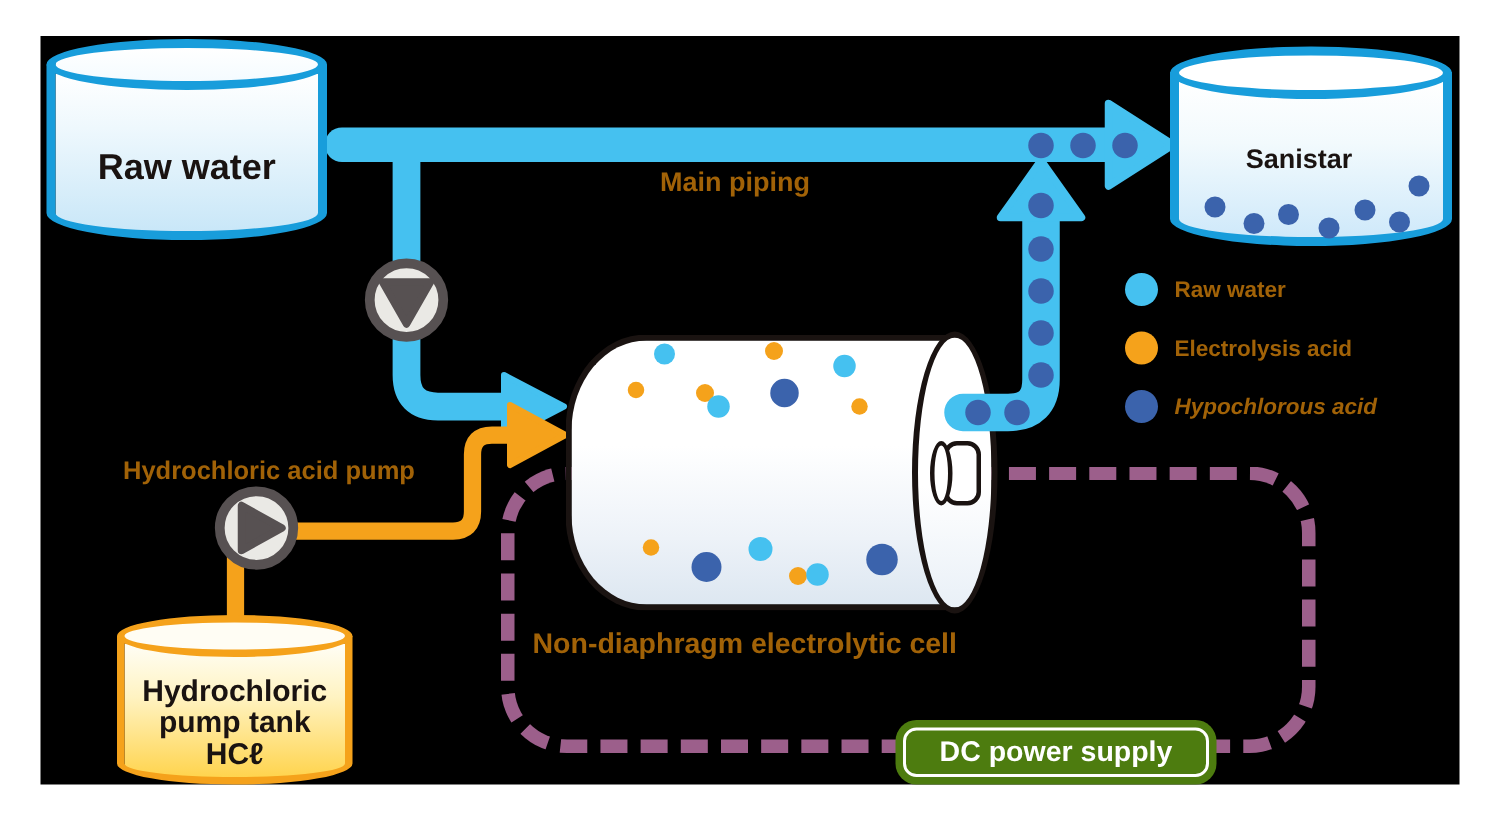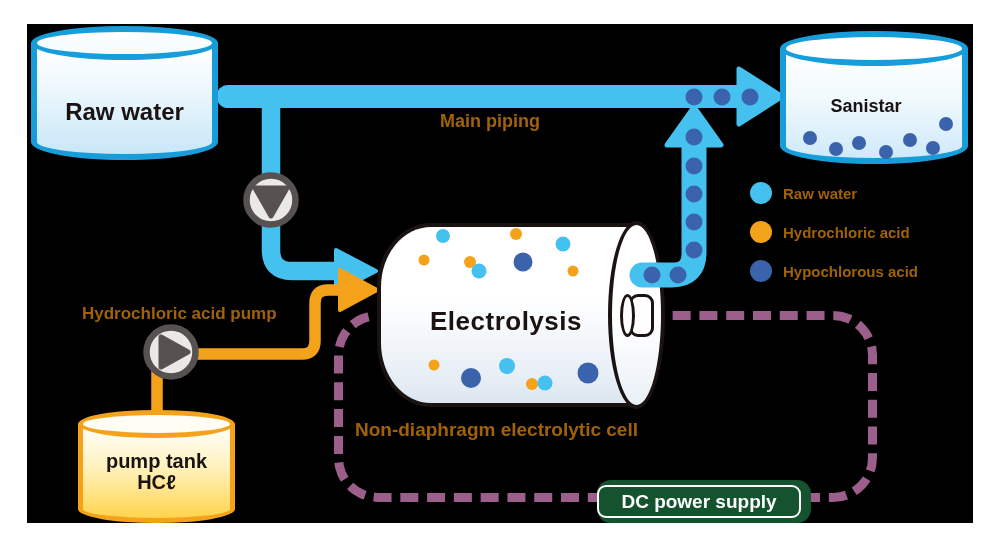--- a/index.html
+++ b/index.html
@@ -39,24 +39,24 @@
   .tank-label{color:#1a1311;font-weight:bold;text-align:center;}
   .lbl-raw{left:31px;top:98px;width:187px;font-size:24px;}
   .lbl-san{left:780px;top:96px;width:172px;font-size:18px;}
   .lbl-el{left:377px;top:306px;width:258px;font-size:26px;letter-spacing:0.5px;}
   .lbl-hcl{left:78px;top:451px;width:157px;font-size:20px;line-height:21px;}
   .lbl-main{left:400px;top:111px;width:180px;text-align:center;font-size:18px;}
   .lbl-dil{left:48px;top:191px;width:190px;text-align:right;font-size:17px;}
   .lbl-hap{left:82px;top:304px;width:220px;font-size:17px;}
   .lbl-cell{left:355px;top:419px;width:320px;font-size:19px;}
   .legend-label{font-size:15px;}
-  .lg0{left:783px;top:185px;} .lg1{left:783px;top:224px;} .lg2{left:783px;top:263px;}
+  .lg0{left:783px;top:185px;} .lg1{left:783px;top:224px;} .lg2{left:783px;top:263px;font-style:italic;}
   
-  .dc-badge{left:597px;top:480px;width:214px;height:43px;background:#14532d;border-radius:14px;
-            display:flex;align-items:center;}
+  .dc-badge{left:597px;top:480px;width:214px;height:43px;background:#4d7c0f;border-radius:14px;
+            display:flex;align-items:center;justify-content:center;}
   .dc-inner{box-sizing:border-box;width:204px;height:33px;border:2px solid #ffffff;border-radius:9px;
             display:flex;align-items:center;justify-content:center;color:#ffffff;font-weight:bold;font-size:19px;}
   svg.layer{position:absolute;left:0;top:0;pointer-events:none;}
 </style>
 </head>
 <body>
 
 <div class="stage">
 
   <div class="abs canvas"></div>
@@ -85,29 +85,29 @@
   <div class="abs rw-top"></div>
   <div class="abs tank-label lbl-raw">Raw water</div>
 
   <div class="abs tank-body sa-body"></div>
   <div class="abs sa-top"></div>
   <div class="abs tank-label lbl-san">Sanistar</div>
 
   <div class="abs tank-body hcl-body"></div>
   <div class="abs hcl-top"></div>
   <div class="abs tank-label lbl-hcl">
+    <div>Hydrochloric</div>
     <div>pump tank</div>
     <div>HCℓ</div>
   </div>
 
   <div class="abs el-body"></div>
   <div class="abs el-cap"></div>
   <div class="abs el-conn"></div>
   <div class="abs el-conn-ell"></div>
-  <div class="abs tank-label lbl-el">Electrolysis</div>
 
   <svg class="layer" width="1000" height="554">
 
     <path d="M 642 275 H 672 Q 694 275 694 253 V 140" stroke="#45c1f0" stroke-width="25" stroke-linecap="round" fill="none"></path>
     <polygon points="667,145 694,107 721,145" fill="#45c1f0" stroke="#45c1f0" stroke-width="5" stroke-linejoin="round"></polygon>
 
     <g fill="#3b63ac">
       <circle cx="652" cy="275" r="8.5"></circle>
         <circle cx="678" cy="275" r="8.5"></circle>
       <circle cx="694" cy="250" r="8.5"></circle>
@@ -154,16 +154,16 @@
 
   <div class="abs dc-badge">
     <div class="dc-inner">DC power supply</div>
   </div>
 
   <div class="abs t lbl-main">Main piping</div>
   <div class="abs t lbl-hap">Hydrochloric acid pump</div>
   <div class="abs t lbl-cell">Non-diaphragm electrolytic cell</div>
 
   <div class="abs t legend-label lg0">Raw water</div>
-  <div class="abs t legend-label lg1">Hydrochloric acid</div>
+  <div class="abs t legend-label lg1">Electrolysis acid</div>
   <div class="abs t legend-label lg2">Hypochlorous acid</div>
 
 </div>
 
 </body></html>

